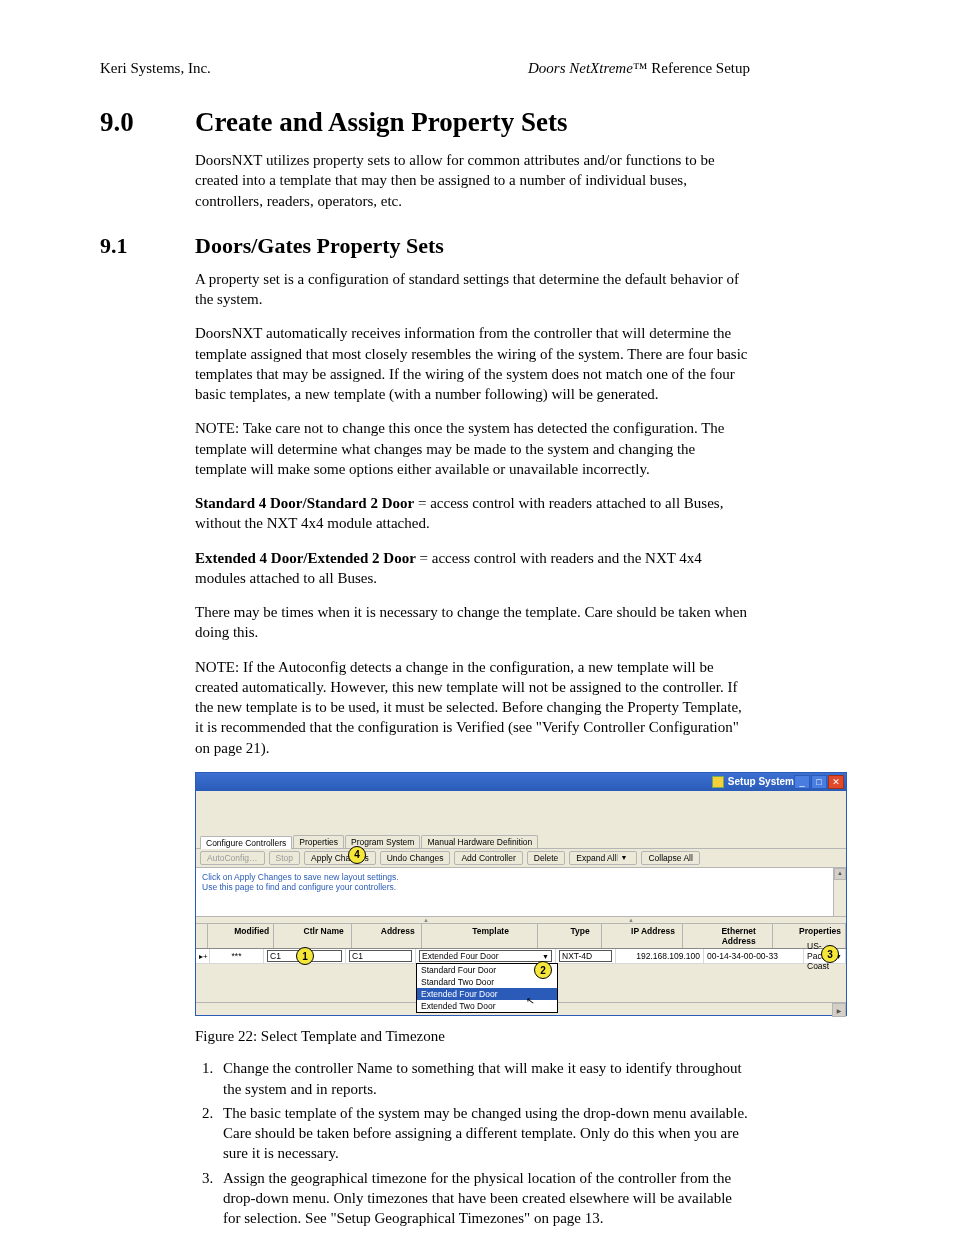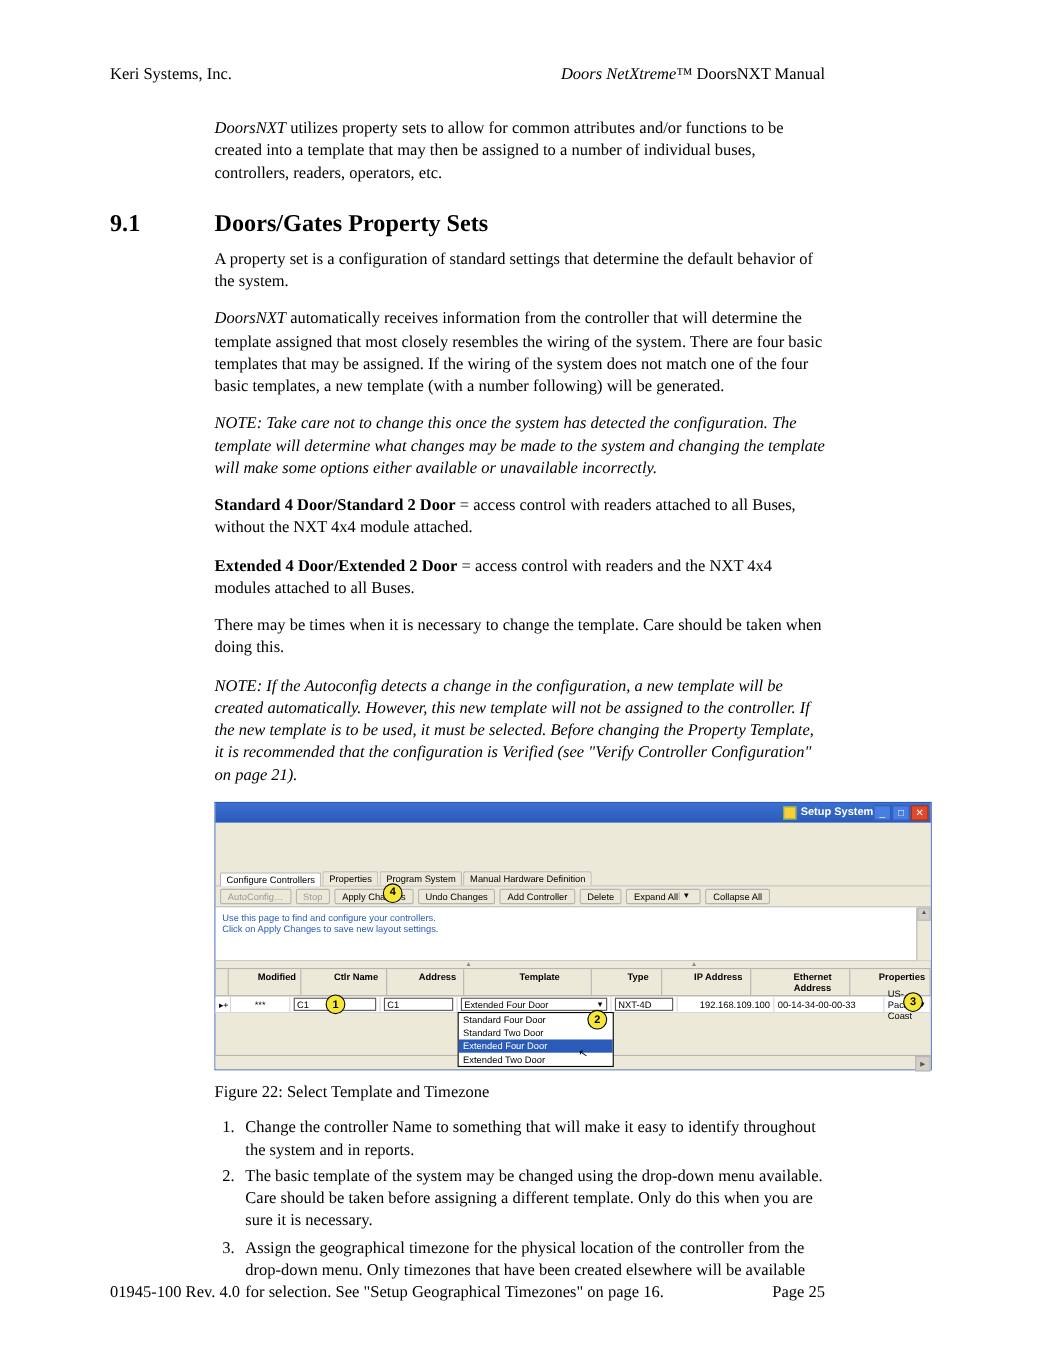--- a/index.html
+++ b/index.html
@@ -37,21 +37,21 @@
     font-size: 22px;
     font-weight: bold;
     margin: 22px 0 10px 0;
     display: flex;
   }
   h2.sec .num { width: 95px; flex-shrink:0;}
   .body-indent {
     margin-left: 95px;
   }
   p { margin: 0 0 14px 0; line-height: 1.35; }
-  .italic { font-style: italic; }
+  .italic { }
   .bold { font-weight: bold; }
   .figure-caption { margin: 10px 0 12px 0; }
   ol.numlist { margin: 0 0 14px 0; padding-left: 22px; }
   ol.numlist li { padding-left: 6px; margin-bottom: 4px; line-height:1.35; }
   .footer-row {
     position: absolute;
     bottom: 55px;
     left: 100px;
     right: 100px;
     display: flex;
@@ -131,24 +131,28 @@
   .cursor-glyph { position:absolute; font-size:10px; color:#000; z-index:8; transform:rotate(-10deg);}
 </style>
 </head>
 <body>
 
 <div class="page">
 
   <div class="header-row">
     <div>Keri Systems, Inc.</div>
     <div>
-      <span class="header-right">Doors NetXtreme</span><span>™</span><span class="header-right-plain"> DoorsNXT Manual</span>
+      <span class="header-right">Doors NetXtreme</span><span>™</span><span class="header-right-plain"> Reference Setup</span>
     </div>
   </div>
 
+  <h1 class="sec">
+    <span class="num">9.0</span>
+    <span>Create and Assign Property Sets</span>
+  </h1>
 
   <div class="body-indent">
     <p>
       <span class="italic">DoorsNXT</span><span> utilizes property sets to allow for common attributes and/or functions to be created into a template that may then be assigned to a number of individual buses, controllers, readers, operators, etc.</span>
     </p>
   </div>
 
   <h2 class="sec">
     <span class="num">9.1</span>
     <span>Doors/Gates Property Sets</span>
@@ -204,22 +208,22 @@
         <div class="tb-btn">Add Controller</div>
         <div class="tb-btn">Delete</div>
         <div class="tb-btn tb-select">
             <span>Expand All</span>
             <span class="arrow">▼</span>
           </div>
         <div class="tb-btn">Collapse All</div>
       </div>
 
       <div class="hint-area">
+        <div>Click on Apply Changes to save new layout settings.</div>
         <div>Use this page to find and configure your controllers.</div>
-        <div>Click on Apply Changes to save new layout settings.</div>
         <div class="scroll">
           <div class="arrow-sb">▲</div>
           <div style="flex:1"></div>
         </div>
       </div>
 
       <div class="grip-row">
         <div class="grip left"></div>
         <div class="grip right"></div>
       </div>
@@ -285,22 +289,18 @@
           <div class="sb-arrow">▶</div>
         </div>
       </div>
     </div>
 
     <p class="figure-caption">Figure 22: Select Template and Timezone</p>
 
     <ol class="numlist">
       <li>Change the controller Name to something that will make it easy to identify throughout the system and in reports.</li>
       <li>The basic template of the system may be changed using the drop-down menu available. Care should be taken before assigning a different template. Only do this when you are sure it is necessary.</li>
-      <li>Assign the geographical timezone for the physical location of the controller from the drop-down menu. Only timezones that have been created elsewhere will be available for selection. See "Setup Geographical Timezones" on page 16.</li>
+      <li>Assign the geographical timezone for the physical location of the controller from the drop-down menu. Only timezones that have been created elsewhere will be available for selection. See "Setup Geographical Timezones" on page 13.</li>
     </ol>
   </div>
 
-  <div class="footer-row">
-    <div>01945-100  Rev. 4.0</div>
-    <div>Page 25</div>
-  </div>
 
 </div>
 
 </body></html>

